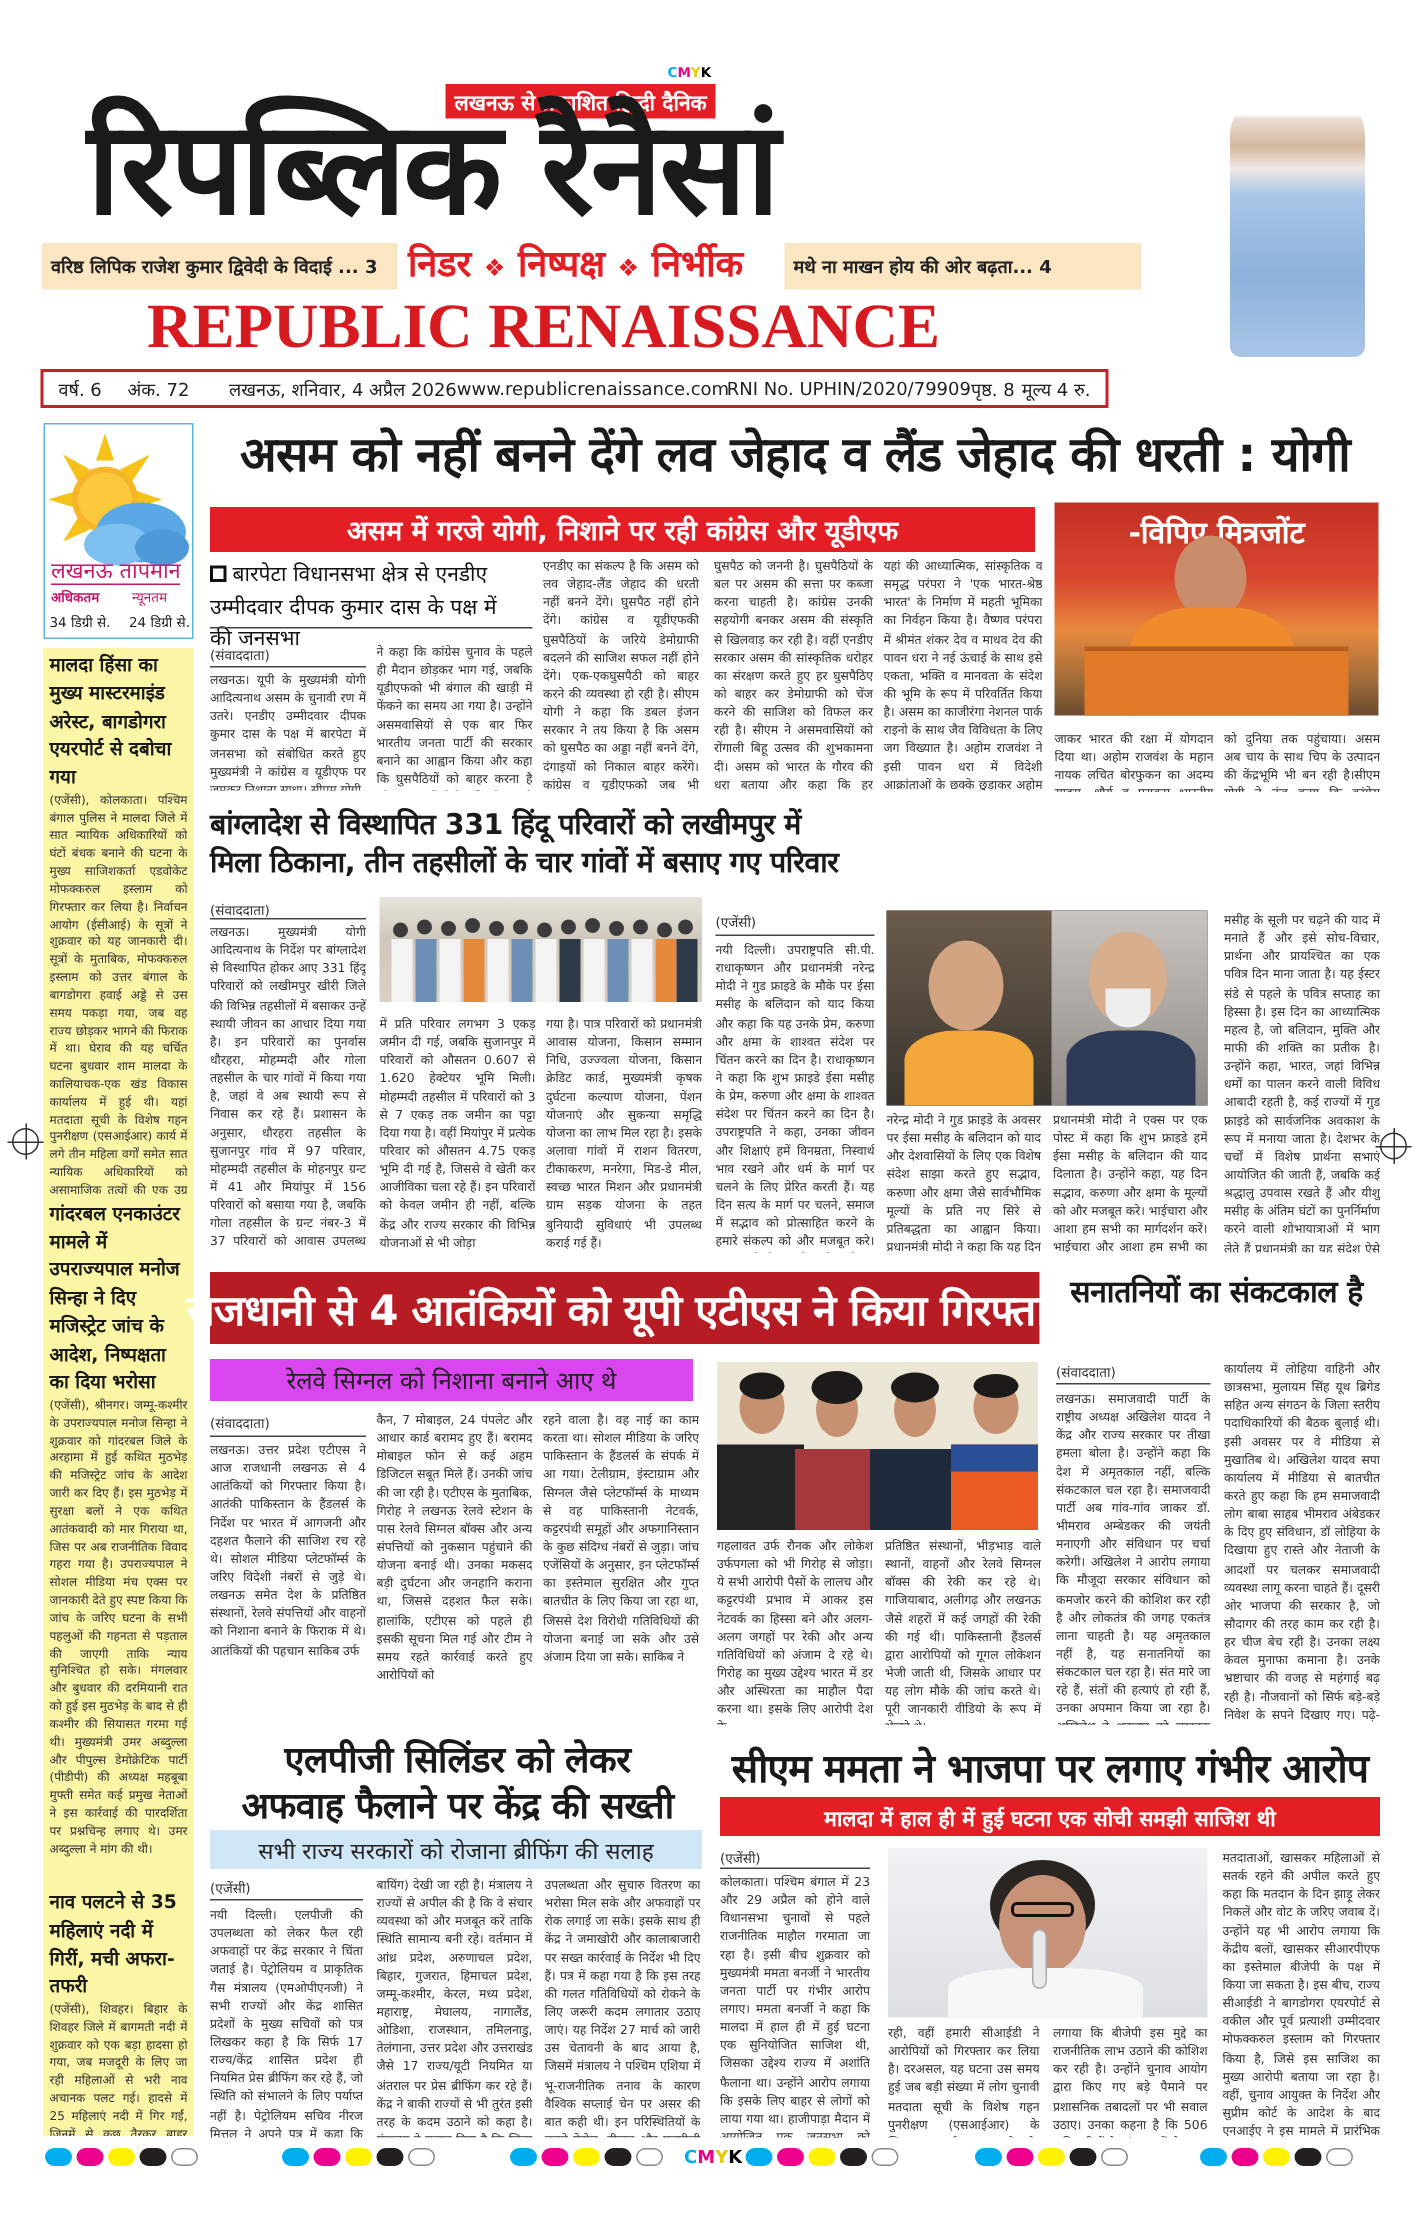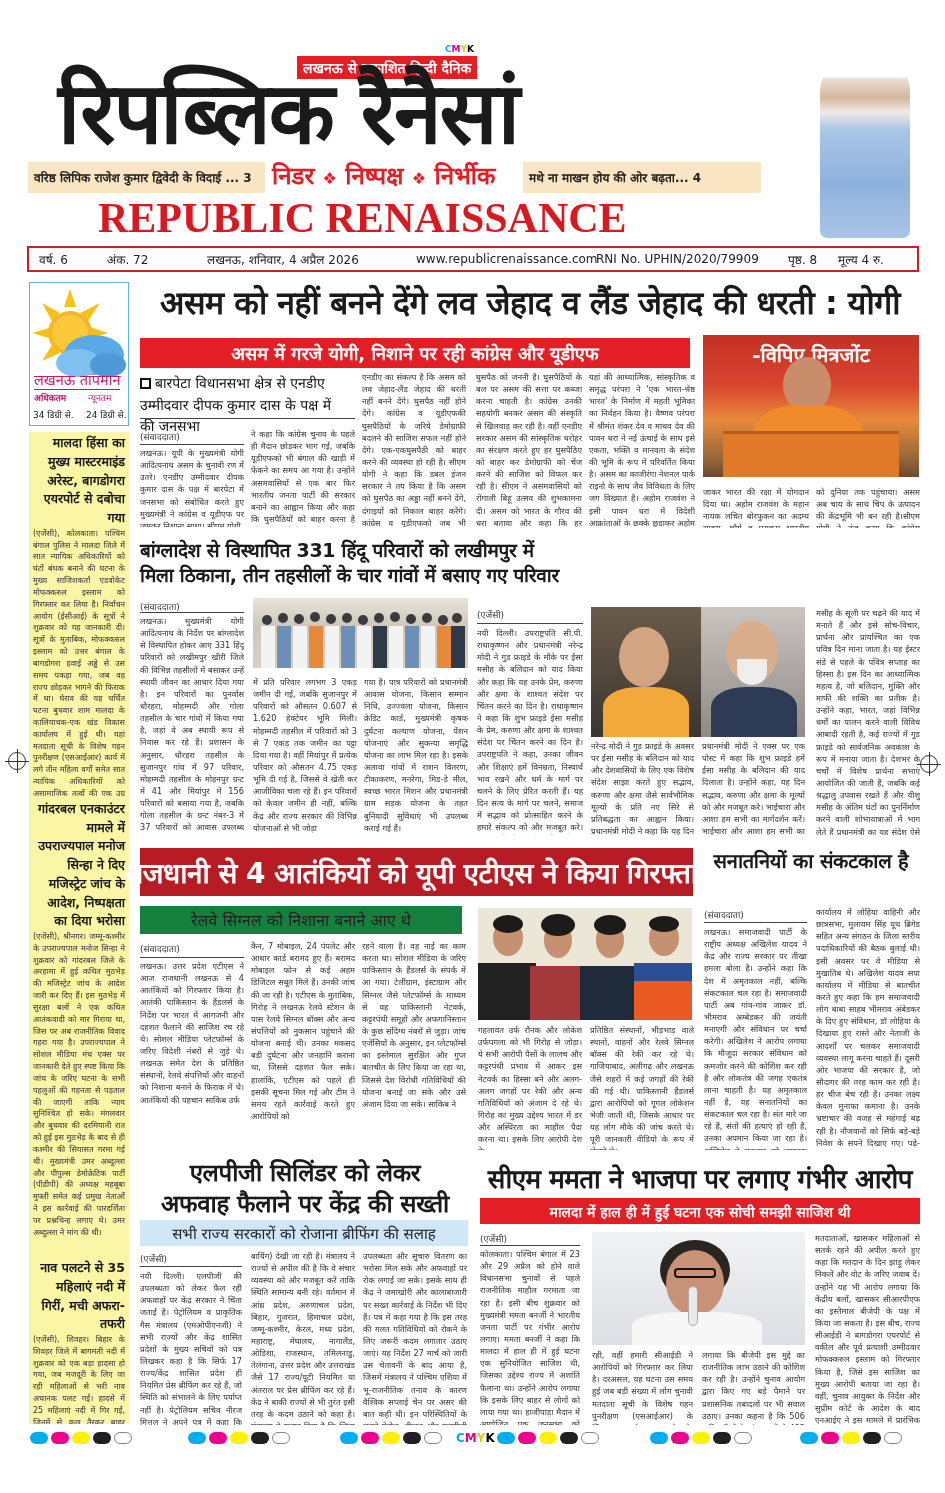--- a/index.html
+++ b/index.html
@@ -19,23 +19,23 @@
   .redbar{background:#e31e24;color:#fff;font-size:18px;font-weight:bold;display:flex;align-items:center;justify-content:center;white-space:nowrap}
   .darkredbar{background:#b71c24;color:#fff;font-size:28px;font-weight:900;display:flex;align-items:center;justify-content:center;white-space:nowrap;letter-spacing:-0.5px}
   .sub{font-size:14px;color:#111;line-height:1.55}
   .byline{font-size:9px;color:#333}
   .rule{border-top:1px solid #444}
   .body{font-size:8.2px;line-height:1.48;color:#333;text-align:justify;overflow:hidden}
   .photo{overflow:hidden}
   .h2{font-size:19px;font-weight:900;color:#1a1a1a;line-height:1.3;text-align:center;white-space:nowrap;letter-spacing:-0.3px}
   .h3{font-size:22px;font-weight:900;color:#1a1a1a;line-height:1.3;text-align:center;white-space:nowrap;letter-spacing:-0.3px}
   .sidebar{background:#fbf5a6;overflow:hidden}
-  .sideh{font-size:12.5px;font-weight:bold;color:#1a1a1a;text-align:right;line-height:1.5}
+  .sideh{font-size:12.5px;font-weight:bold;color:#1a1a1a;text-align:left;line-height:1.5}
   .weather{border:1px solid #5ab6de;background:#fff}
-  .creambar{background:#15803d;font-size:16px;color:#222;display:flex;align-items:center;justify-content:center;white-space:nowrap}
+  .creambar{background:#d946ef;font-size:16px;color:#222;display:flex;align-items:center;justify-content:center;white-space:nowrap}
   .bluebar{background:#cfe7f7;font-size:16px;color:#222;display:flex;align-items:center;justify-content:center;white-space:nowrap}
   .dots{display:flex;gap:3px;align-items:center}
   .dot{width:18px;height:12px;border-radius:6px}
   .crosshair{width:18px;height:18px;border:1px solid #333;border-radius:50%;position:absolute}
   .crosshair:before{content:"";position:absolute;left:-4px;right:-4px;top:8px;border-top:1px solid #333}
   .crosshair:after{content:"";position:absolute;top:-4px;bottom:-4px;left:8px;border-left:1px solid #333}
 </style>
 </head>
 <body>
 
@@ -57,21 +57,21 @@
   <span>निष्पक्ष</span>
   <span style="font-size:16px">❖</span>
   <span>निर्भीक</span>
 </div>
 <div class="abs teaser" style="left:523px;top:162px;width:238px">
   <span>मथे ना माखन होय की ओर बढ़ता... 4</span>
 </div>
 
 <div class="abs english" style="left:98px;top:194px">REPUBLIC RENAISSANCE</div>
 
-<div class="abs infobar" style="left:27px;top:246px;width:892px;height:26px">
+<div class="abs infobar" style="left:27px;top:246px;width:712px;height:26px">
   <span style="width:68px">वर्ष. 6</span>
   <span style="width:100px">अंक. 72</span>
   <span style="width:209px">लखनऊ, शनिवार, 4 अप्रैल 2026</span>
   <span style="width:180px">www.republicrenaissance.com</span>
   <span style="width:192px">RNI No. UPHIN/2020/79909</span>
   <span style="width:50px">पृष्ठ. 8</span>
   <span>मूल्य 4 रु.</span>
 </div>
 
 <div class="abs weather" style="left:29px;top:282px;width:100px;height:144px">

